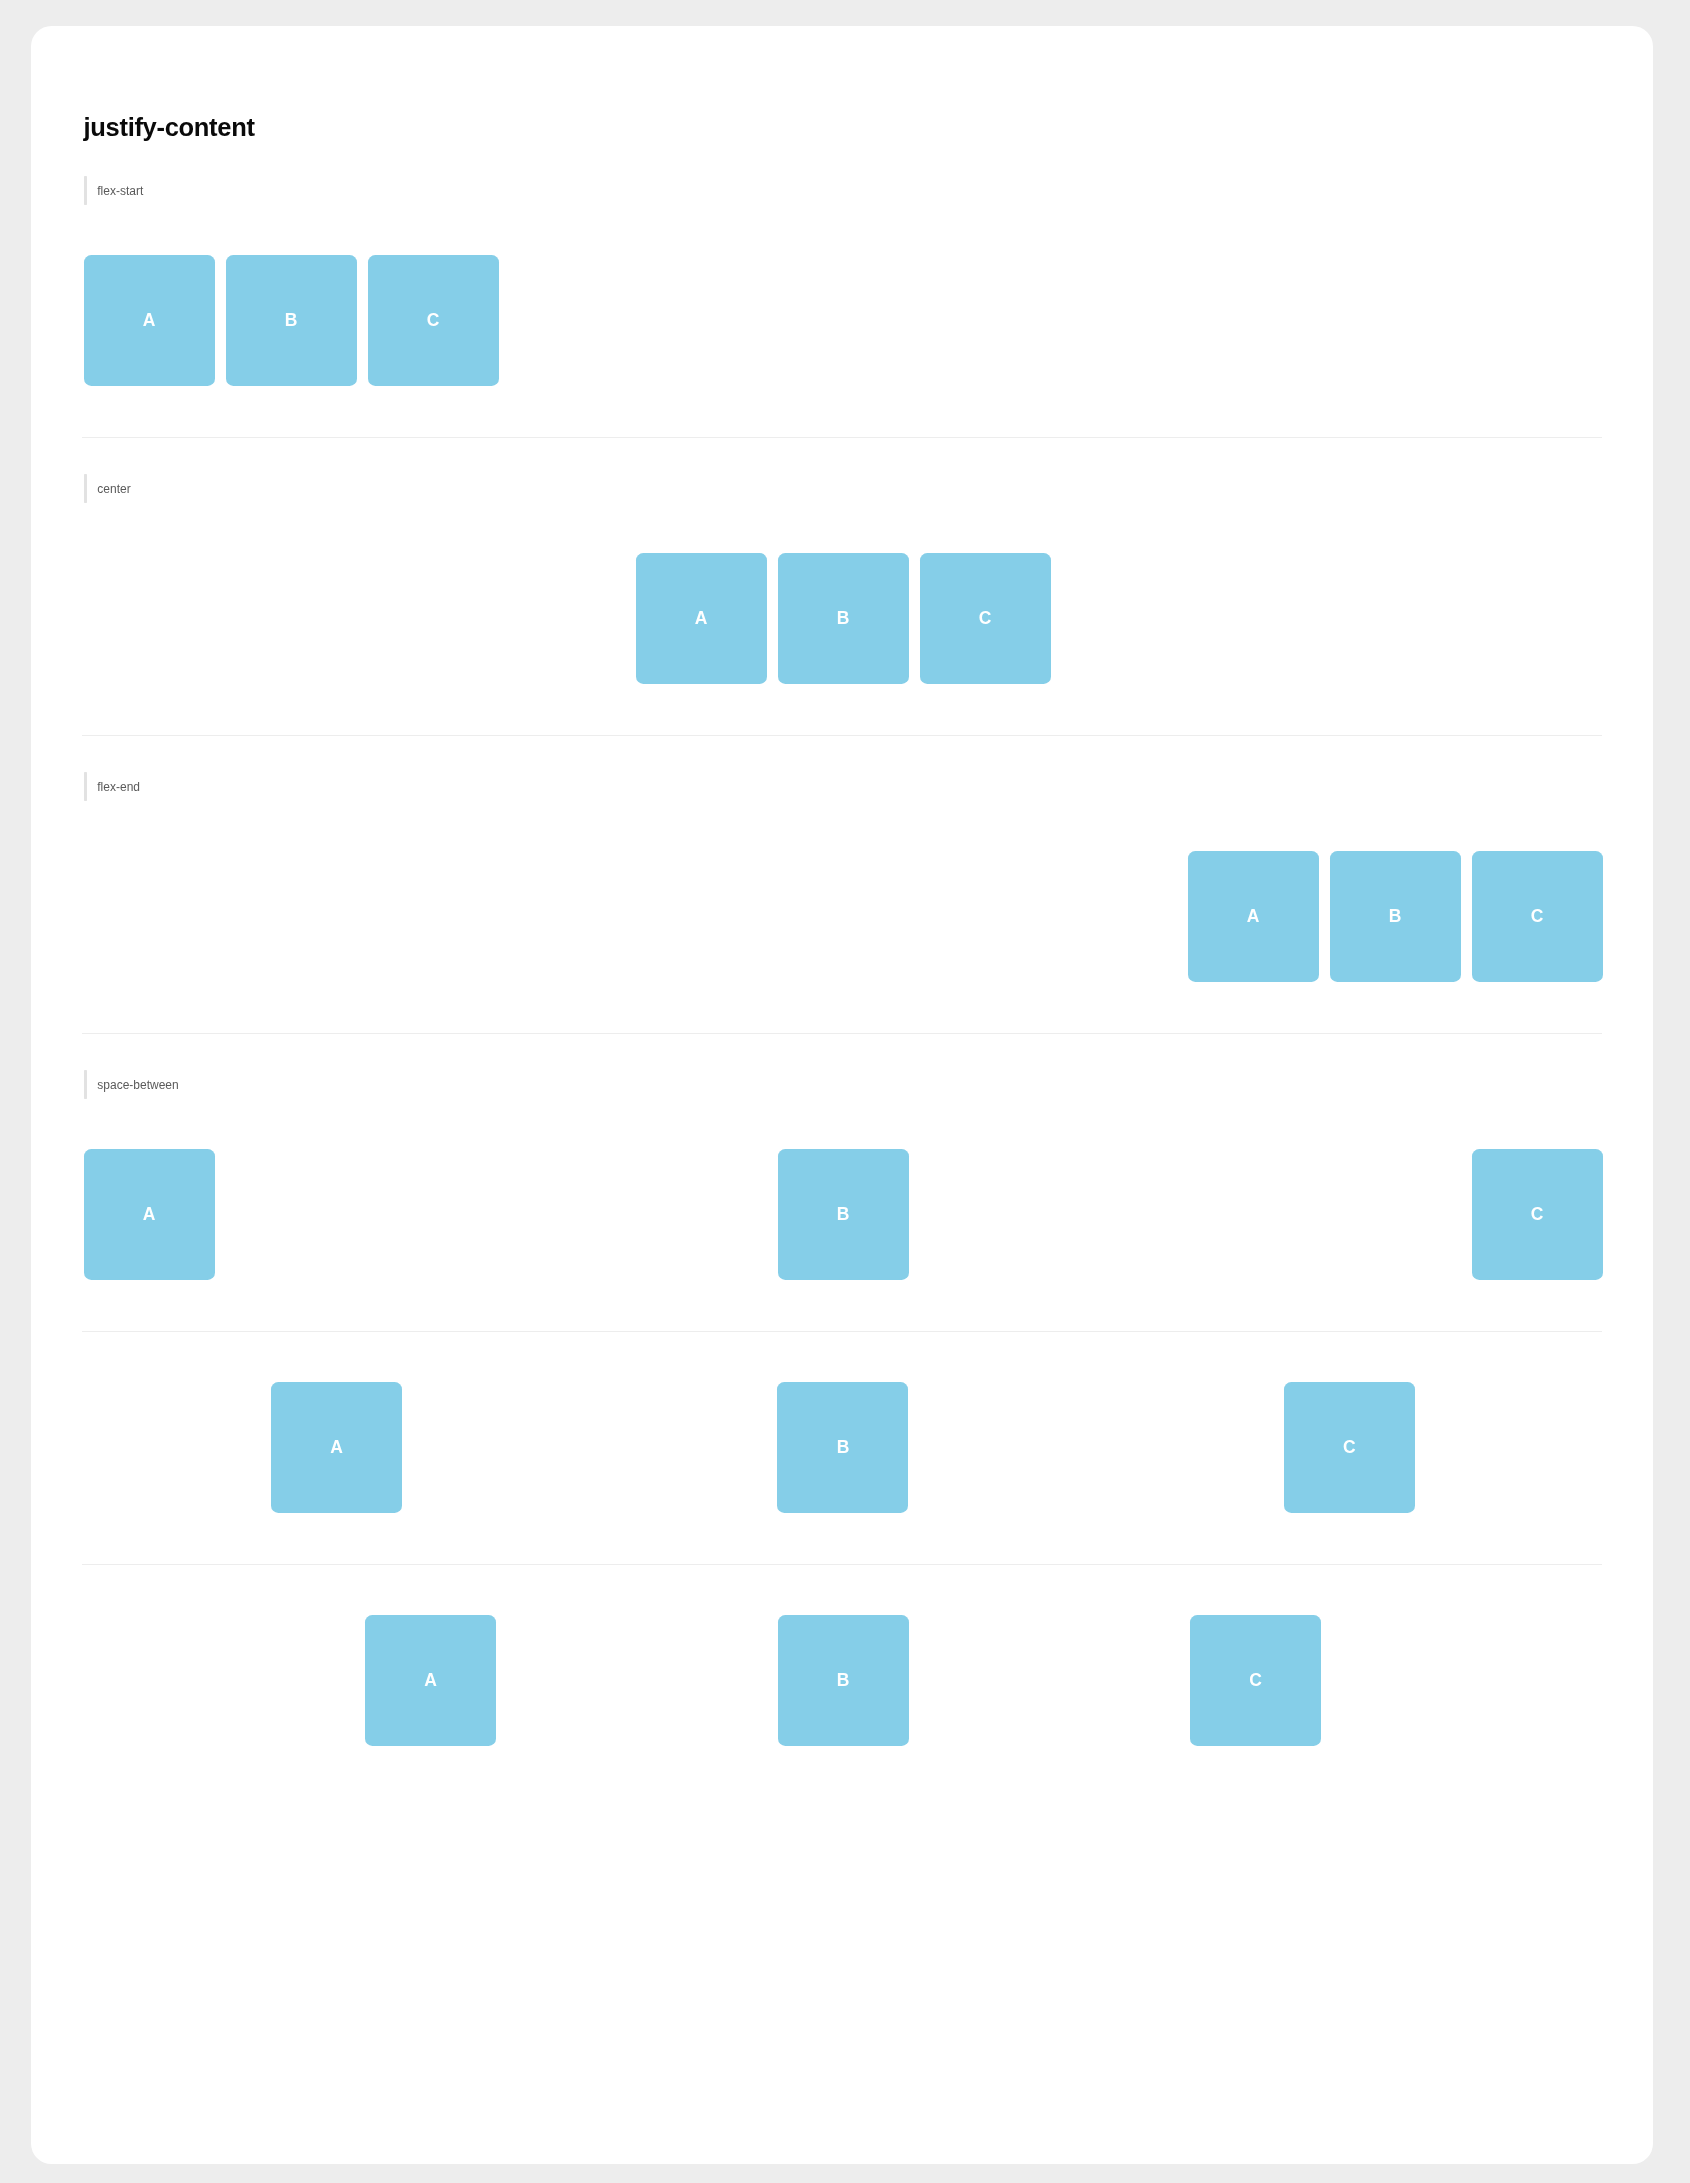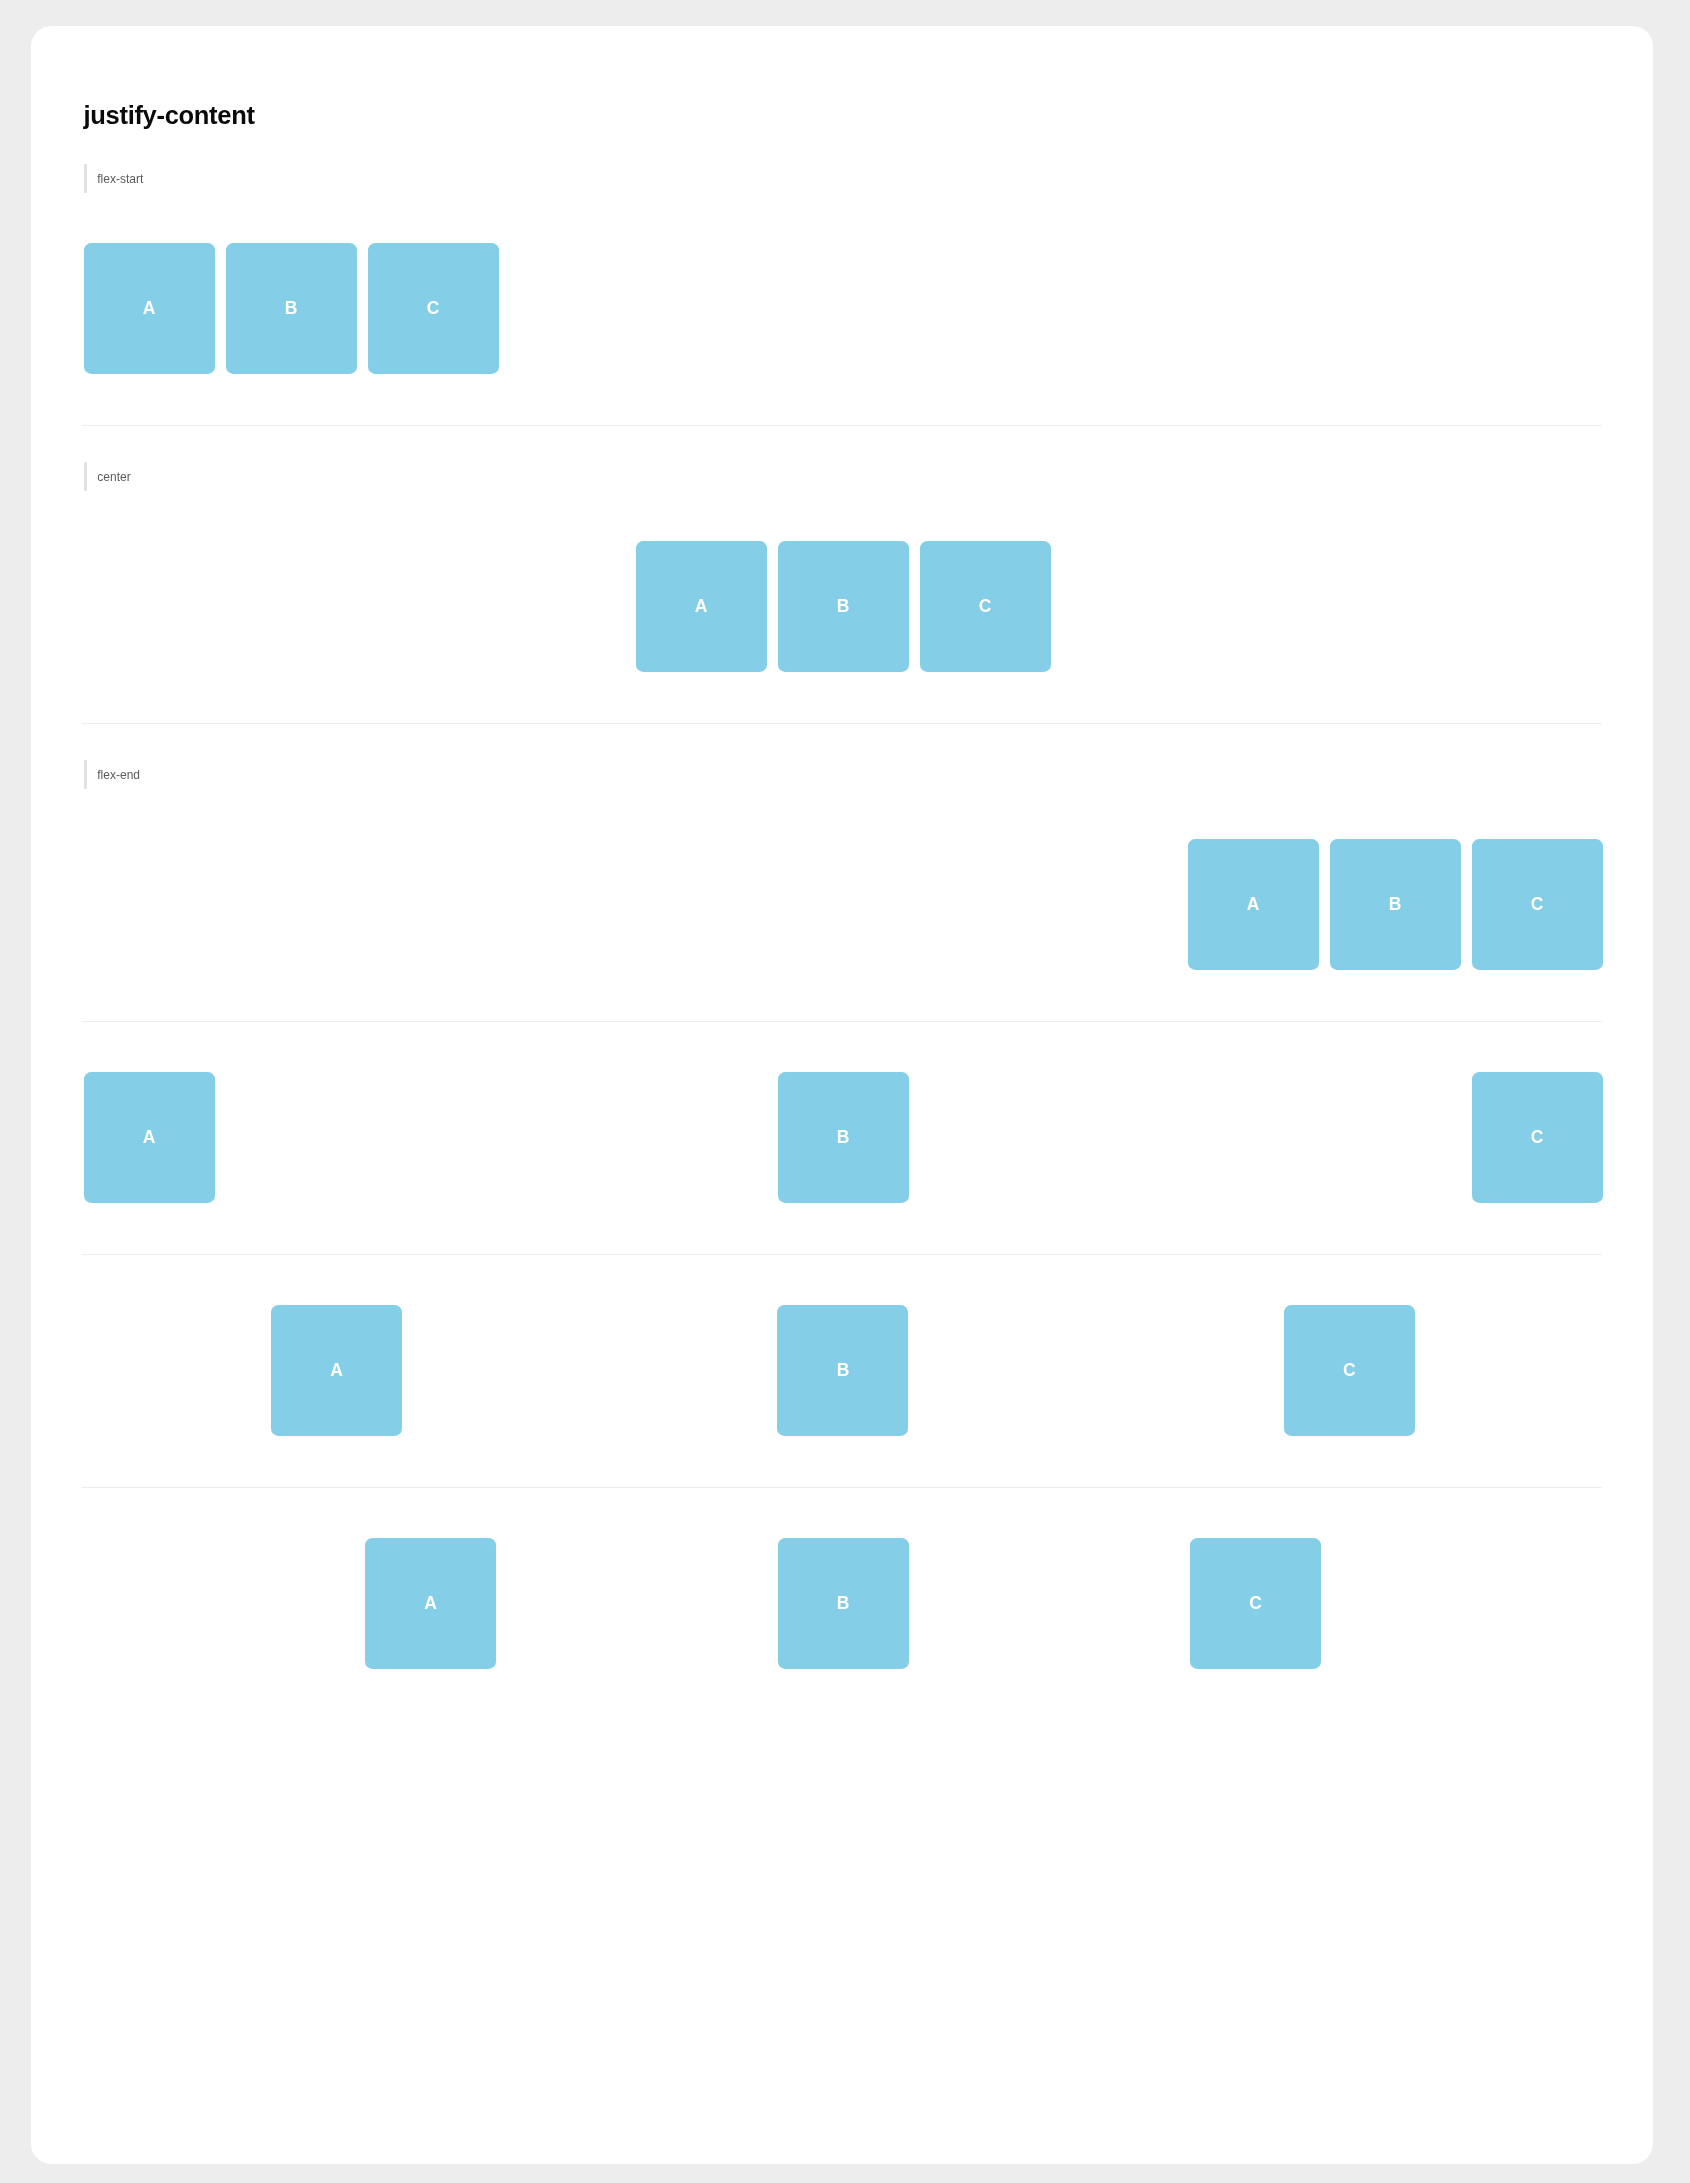--- a/index.html
+++ b/index.html
@@ -24,21 +24,21 @@
 
   
   .card {
     position: absolute;
     left: 31px;
     top: 25.5px;
     width: 1622px;
     height: 2138px;
     background: #ffffff;
     border-radius: 20.4px;
-    padding: 4px 51px;
+    padding: 16px 51px;
   }
 
   
   .page-title {
     font-size: 25.5px;
     font-weight: 700;
     color: #0a0a0a;
     letter-spacing: -0.3px;
     padding-top: 73px;
     padding-left: 1.5px;
@@ -148,20 +148,24 @@
             <span class="label-accent"></span>
             <span class="section-label">flex-end</span>
           </div>
           <div class="flex-row jc-flex-end">
             <div class="flex-item">A</div>
             <div class="flex-item">B</div>
             <div class="flex-item">C</div>
           </div>
         </div>
         <div class="demo-section">
+          <div class="section-label-row">
+            <span class="label-accent"></span>
+            <span class="section-label">space-between</span>
+          </div>
           <div class="flex-row jc-space-between">
             <div class="flex-item">A</div>
             <div class="flex-item">B</div>
             <div class="flex-item">C</div>
           </div>
         </div>
         <div class="demo-section">
           <div class="flex-row jc-space-around">
             <div class="flex-item">A</div>
             <div class="flex-item">B</div>

